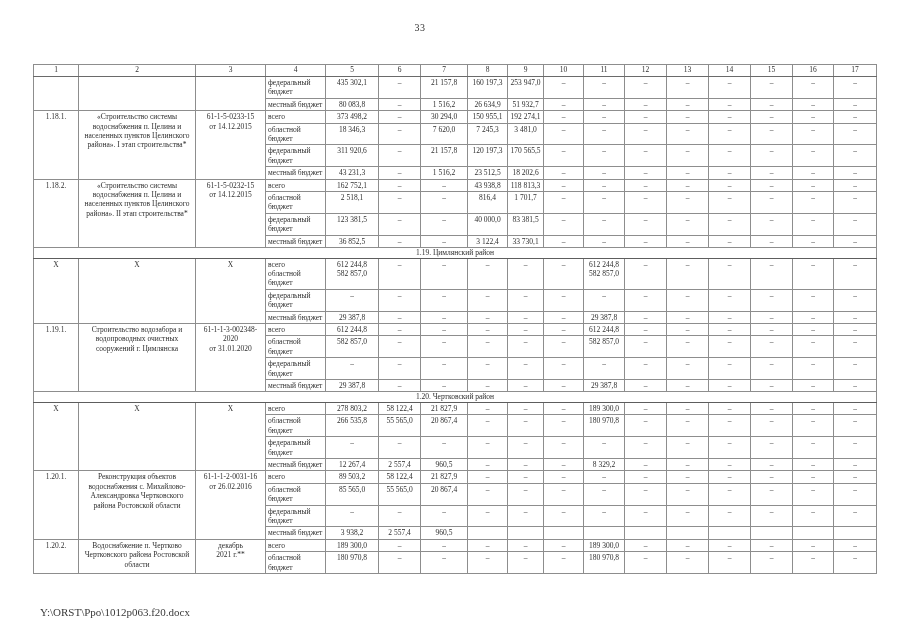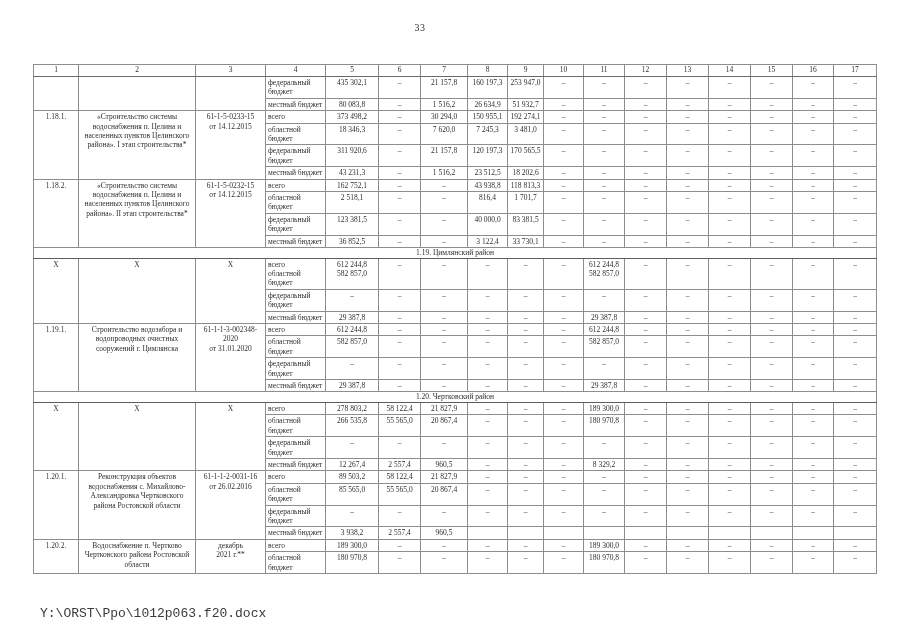--- a/index.html
+++ b/index.html
@@ -19,21 +19,21 @@
   td.num    { text-align:center; }
   td.name   { text-align:center; }
   td.name.xmark { text-align:center; }
   td.doc    { text-align:center;margin-top:44px; }
   td.budget { text-align:left; }
   td.val    { text-align:center; }
   td.section { text-align:center; height:10px; line-height:9.5px; padding:0;
                border-top:1px solid #5d5d5d; border-bottom:1px solid #5d5d5d;margin-top:12px; }
   tr.group-first td { border-top:1px solid #5d5d5d; }
 
-  .footer-path { position:absolute; top:606px; left:40px; font-size:13px; color:#3a3a3a;font-family:Liberation Mono, monospace; }
+  .footer-path { position:absolute; top:606px; left:40px; font-size:11px; color:#3a3a3a; }
 </style>
 </head>
 <body>
 
 <div class="page-number">33</div>
 
 <table class="doc-table">
   <colgroup>
       <col style="width: 45px;">
       <col style="width: 117px;">

